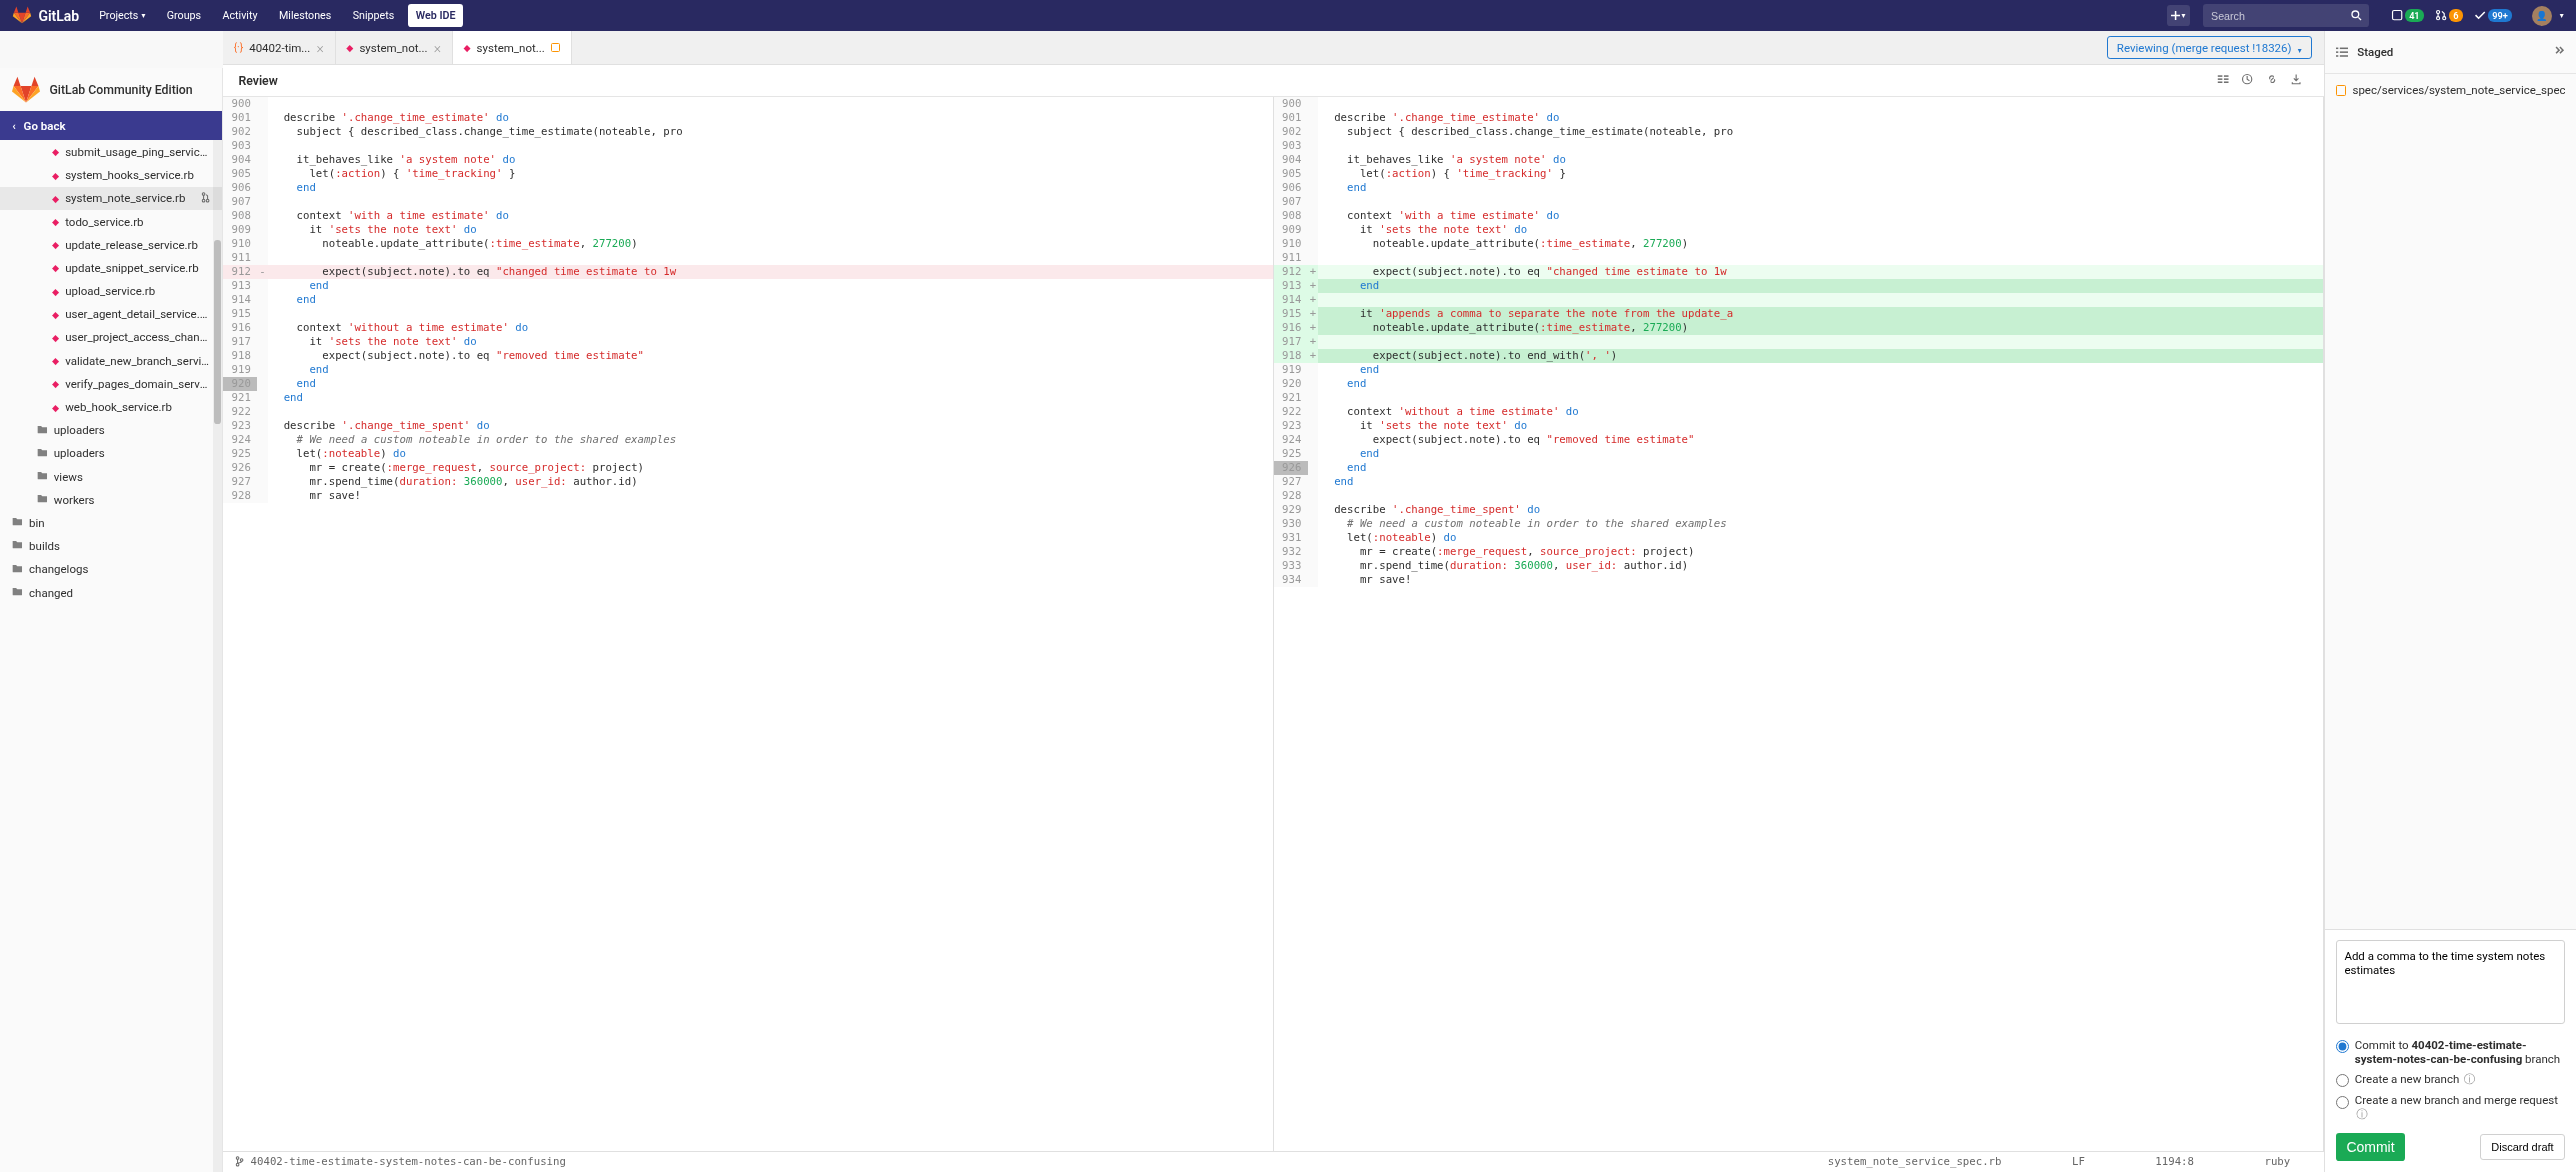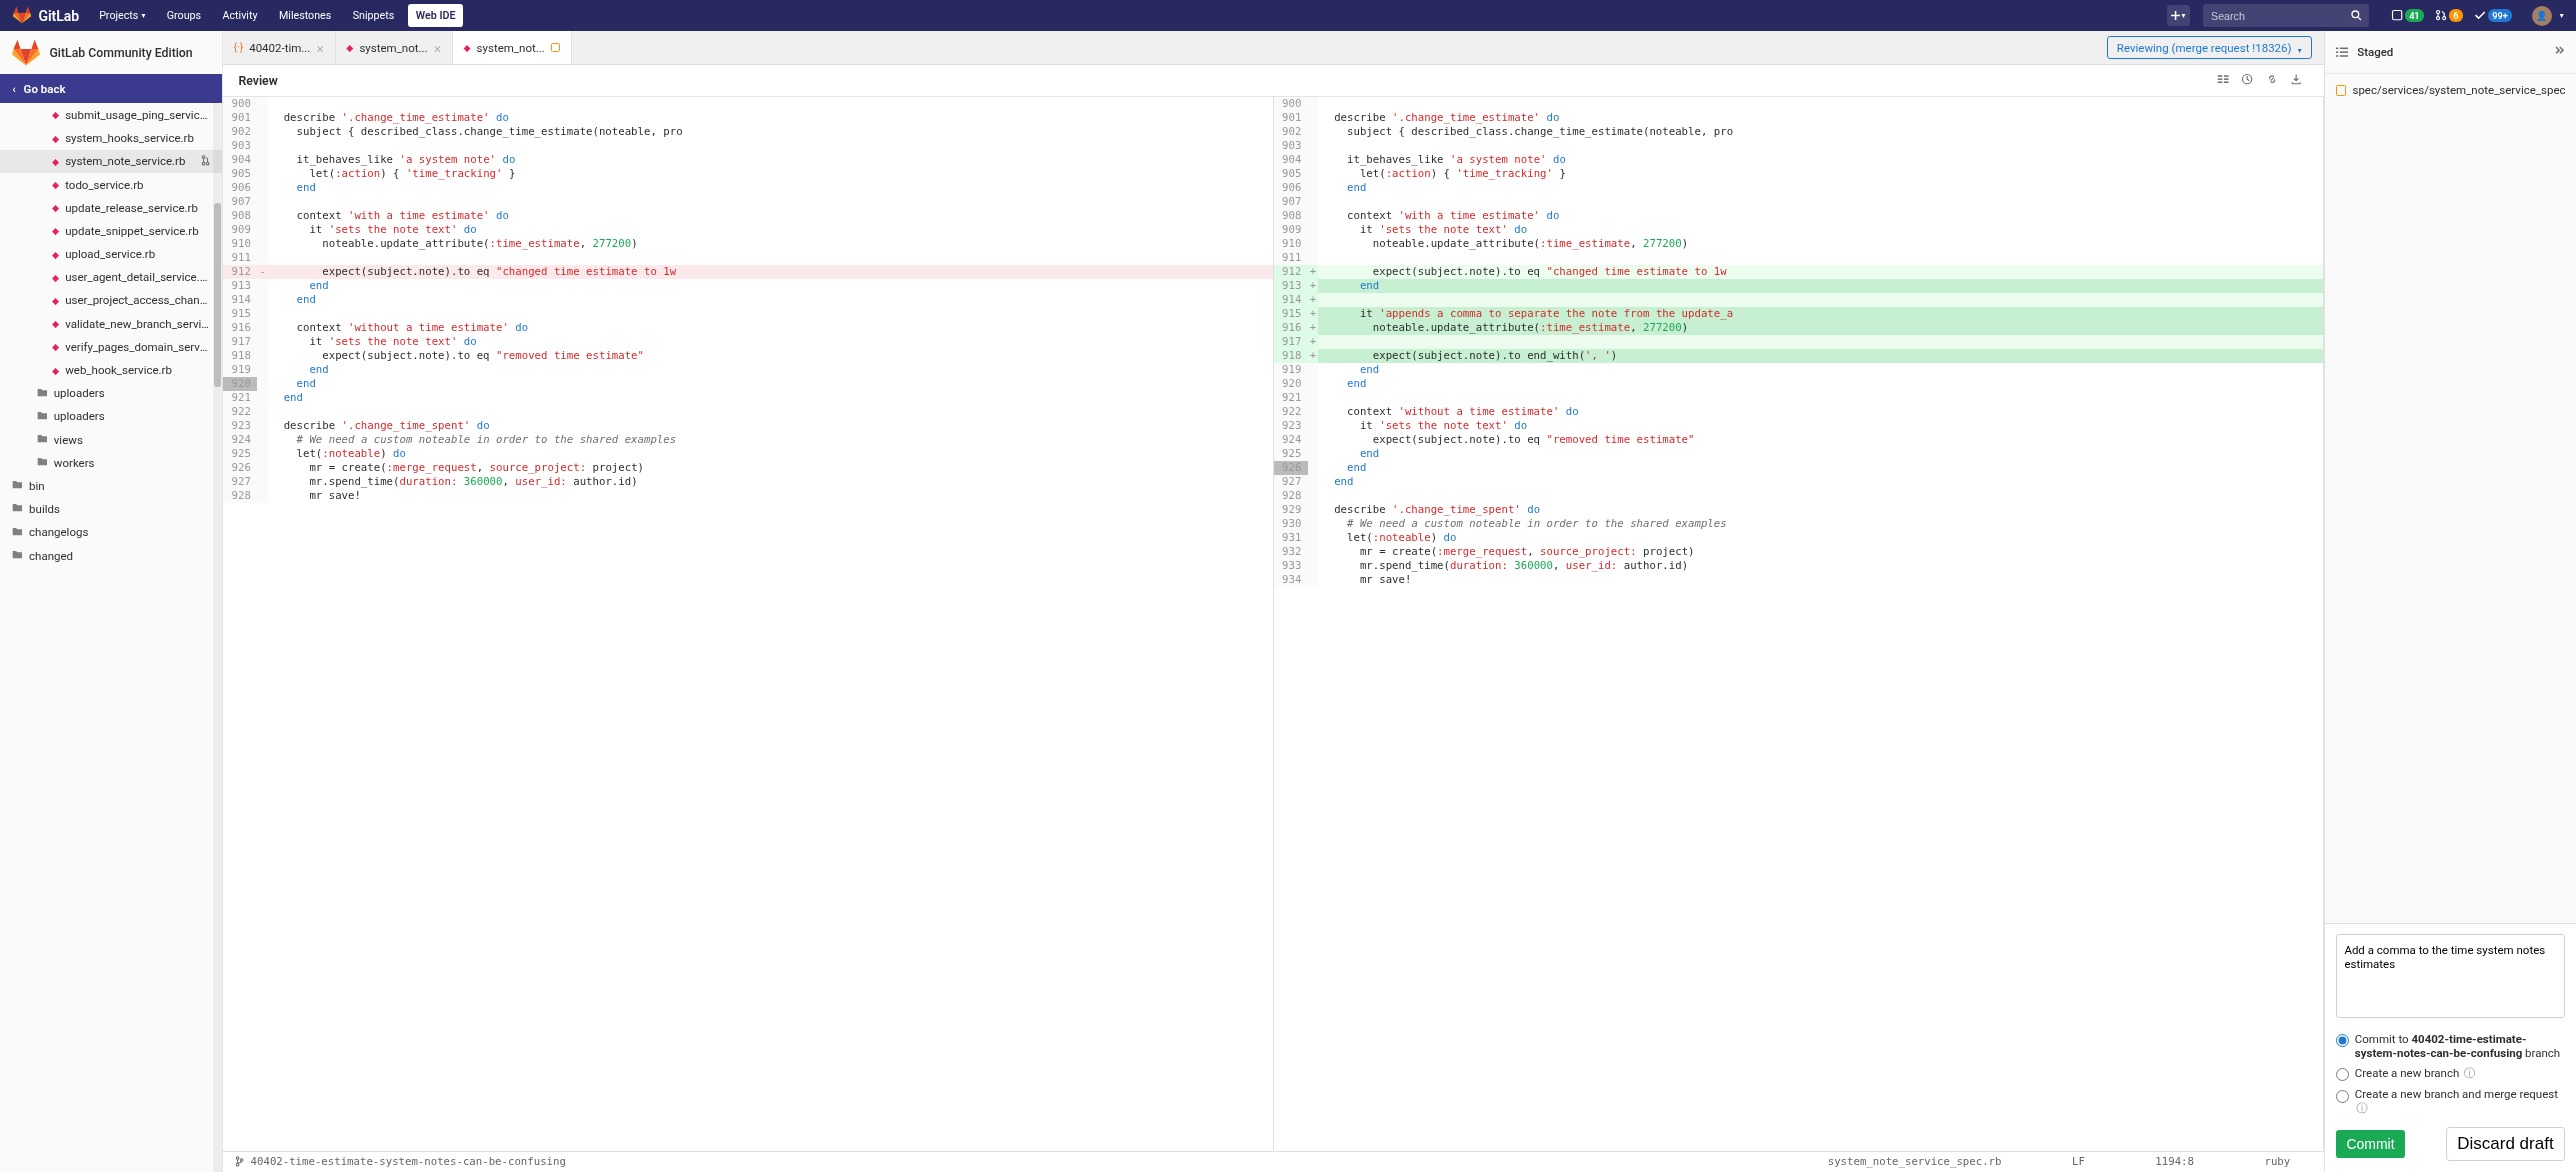--- a/index.html
+++ b/index.html
@@ -21,21 +21,21 @@
     .topnav .badge-btn { display: flex; align-items: center; gap: 1.5px; padding: 3.1px 4.6px; border-radius: 3.1px; }
     .topnav .badge-icon { color: #fff; font-size: 10.7px; }
     .topnav .badge-num { background: #1aaa55; color: #fff; border-radius: 6.1px; padding: 0.8px 4.6px; font-size: 9.2px; font-weight: 600; }
     .topnav .badge-num.orange { background: #fc9403; }
     .topnav .badge-num.blue { background: #1f78d1; }
     .topnav .avatar { width: 20px; height: 20px; border-radius: 50%; background: #a48060; margin-left: 9.2px; display: flex; align-items: center; justify-content: center; font-size: 9.2px; }
     
     .main { display: flex; height: calc(100vh - 31px); }
     
     
-    .sidebar { width: 223px; background: #fafafa; border-right: 0.8px solid #e5e5e5; display: flex; flex-direction: column; }
+    .sidebar { width: 223px; background: #fafafa; border-right: 0.8px solid #e5e5e5; display: flex; flex-direction: column; margin-top: 37px; }
     .sidebar-header { height: 43px; display: flex; align-items: center; padding: 0 12.3px; gap: 9.2px; }
     .sidebar-logo { width: 28px; height: 28px; }
     .sidebar-title { font-size: 12.3px; font-weight: 500; color: #2e2e2e; }
     .goback { background: #3a3a8f; color: #fff; padding: 7.7px 12.3px; font-size: 11.5px; font-weight: 600; display: flex; align-items: center; gap: 7.7px; cursor: pointer; }
     .file-tree { flex: 1; overflow-y: auto; position: relative; }
     .tree-scrollbar { position: absolute; right: 0; top: 0; width: 9.2px; background: rgba(0,0,0,0.05); height: 100%; }
     .tree-thumb { position: absolute; right: 1.5px; width: 6.1px; height: 184px; top: 100px; background: rgba(0,0,0,0.2); border-radius: 3.1px; }
     .file-item { display: flex; align-items: center; padding: 4.6px 12.3px; gap: 6.1px; cursor: pointer; font-size: 11.5px; white-space: nowrap; overflow: hidden; text-overflow: ellipsis; }
     .file-item.active { background: #e8e8e8; }
     .file-item .ruby-icon { color: #e91e63; flex-shrink: 0; font-size: 9.2px; }
@@ -95,21 +95,21 @@
     .staged-file .diff-icon { width: 10.7px; height: 10.7px; border: 1.5px solid #fc9403; border-radius: 1.5px; flex-shrink: 0; }
     .rpanel-spacer { flex: 1; }
     .commit-area { padding: 10.7px; border-top: 0.8px solid #e0e0e0; background: #fff; }
     .commit-msg { width: 100%; height: 84px; border: 0.8px solid #d0d0d0; border-radius: 3.1px; padding: 7.7px; font-size: 11.5px; resize: none; font-family: inherit; }
     .radio-group { margin-top: 10.7px; display: flex; flex-direction: column; gap: 6.1px; }
     .radio-row { display: flex; align-items: flex-start; gap: 6.1px; font-size: 11.5px; }
     .radio-row input { margin-top: 2.3px; accent-color: #1f78d1; }
     .radio-row .q-icon { color: #999; margin-left: 1.5px; }
     .commit-btns { display: flex; gap: 6.1px; margin-top: 10.7px; align-items: center; }
     .btn-commit { background: #1aaa55; color: #fff; border: none; border-radius: 3.1px; padding: 6.1px 10.7px; font-size: 14px; font-weight: 500; cursor: pointer; }
-    .btn-discard { background: #fff; border: 0.8px solid #d0d0d0; border-radius: 3.1px; padding: 6.1px 10.7px; font-size: 17px; margin-left: auto; cursor: pointer; }
+    .btn-discard { background: #fff; border: 0.8px solid #d0d0d0; border-radius: 3.1px; padding: 6.1px 10.7px; font-size: 11px; margin-left: auto; cursor: pointer; }
     .chevron { font-size: 7.7px; }
     
     svg.gitlab-logo { fill: #fc6d26; }
   </style>
 </head>
 <body>
 
 <div class="topnav">
   <svg class="logo gitlab-logo" viewBox="0 0 36 36">
       <path d="M18 34L11 13h14z" fill="#e24329"></path>

